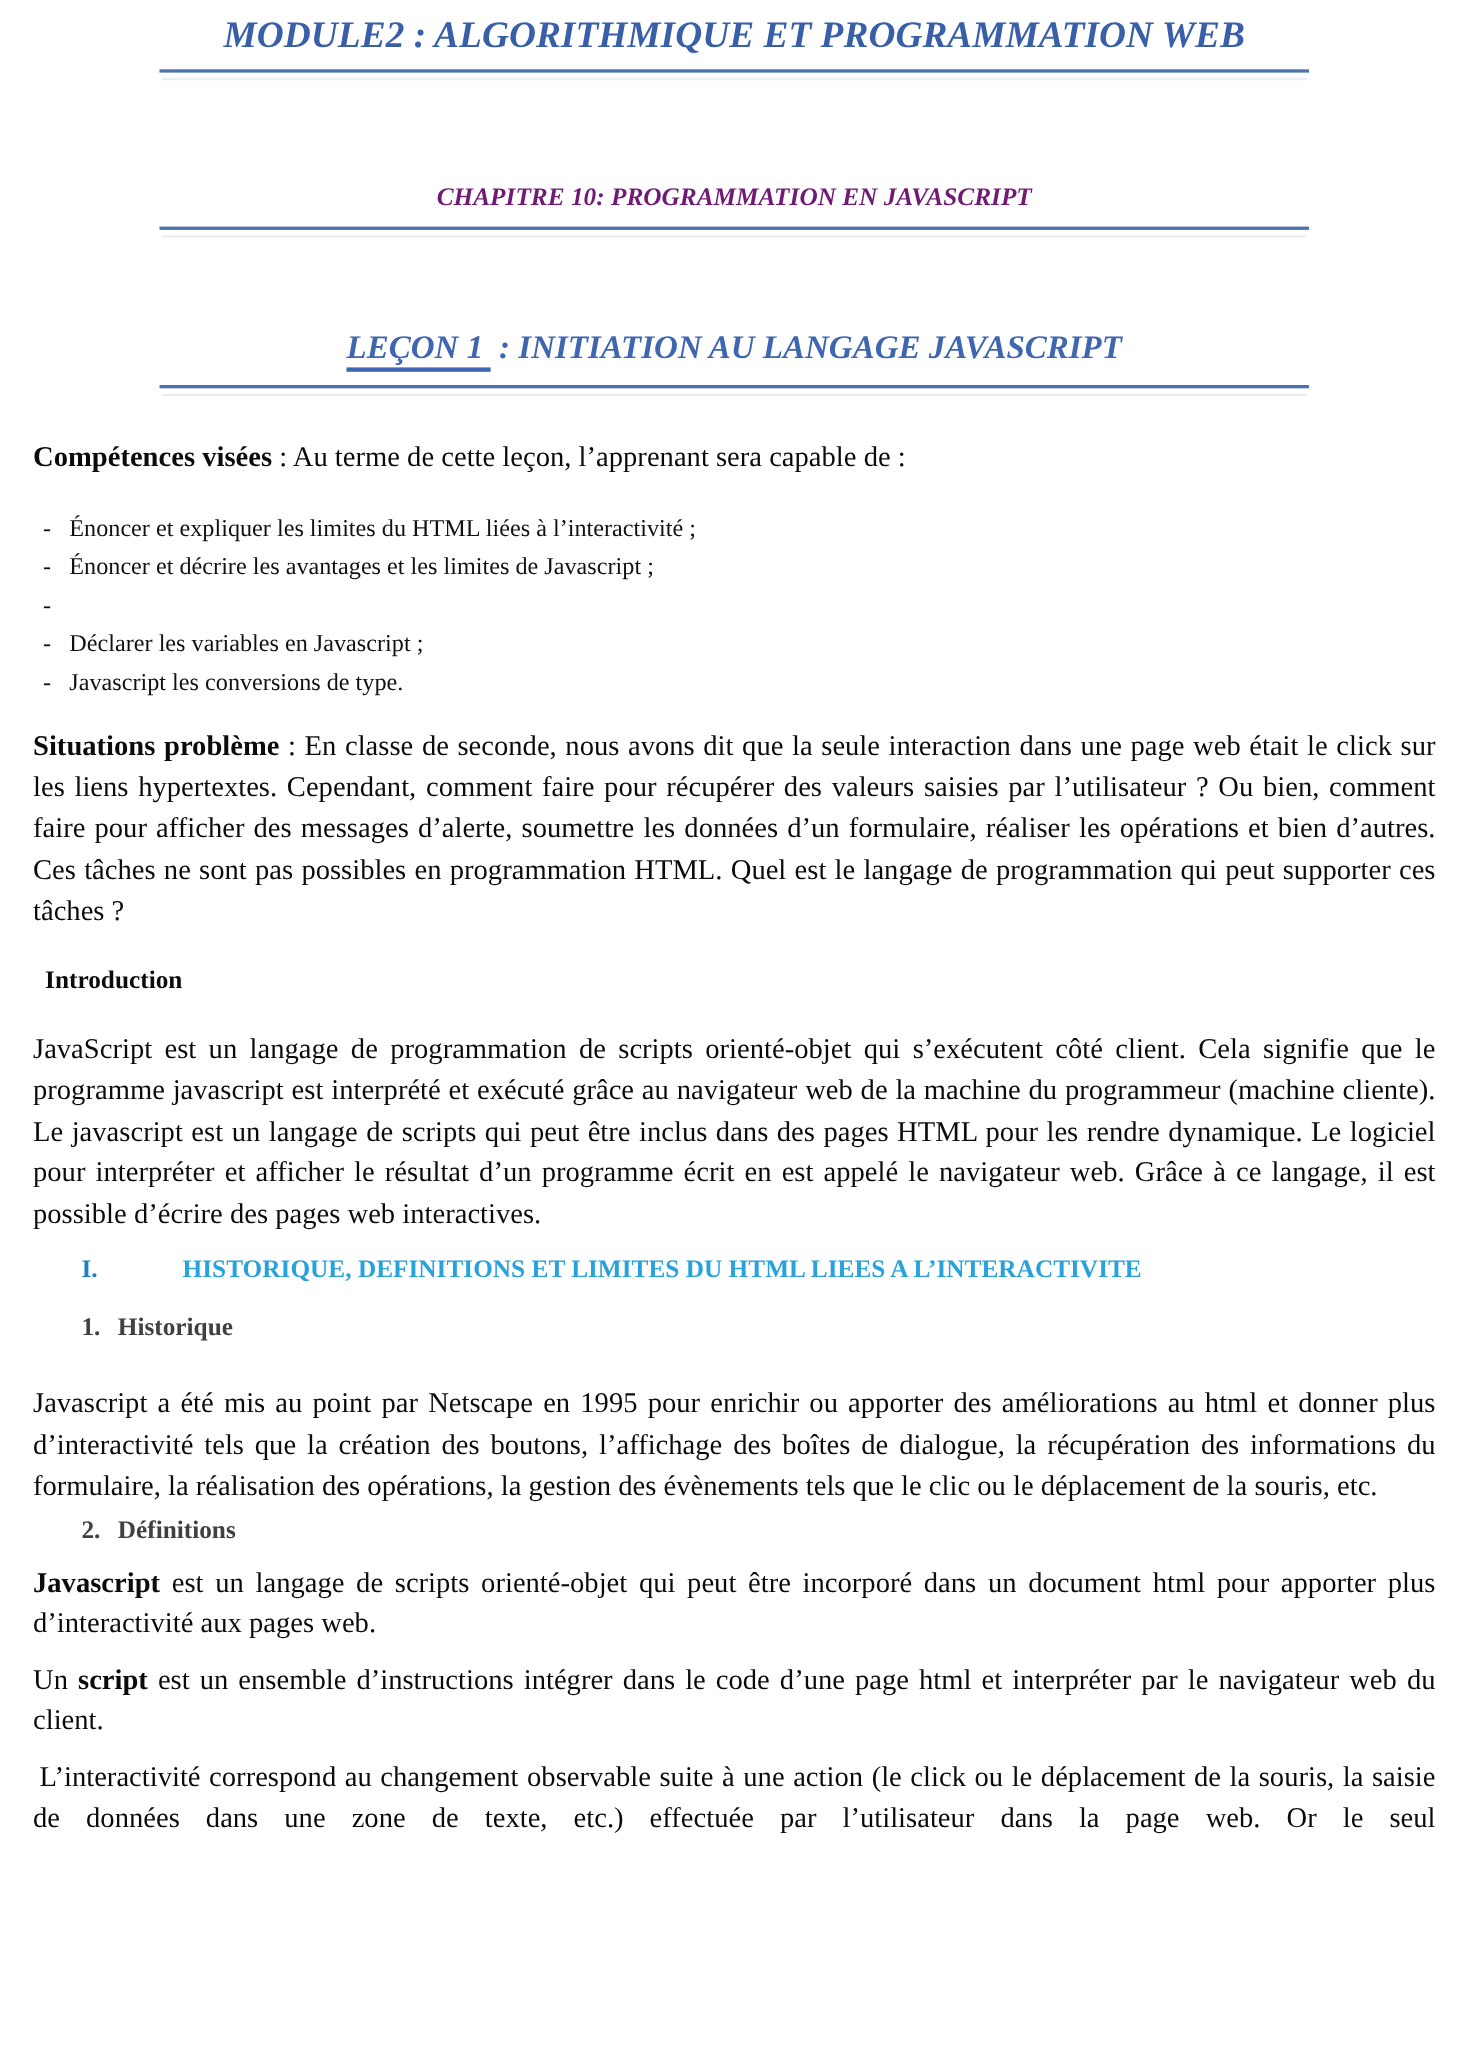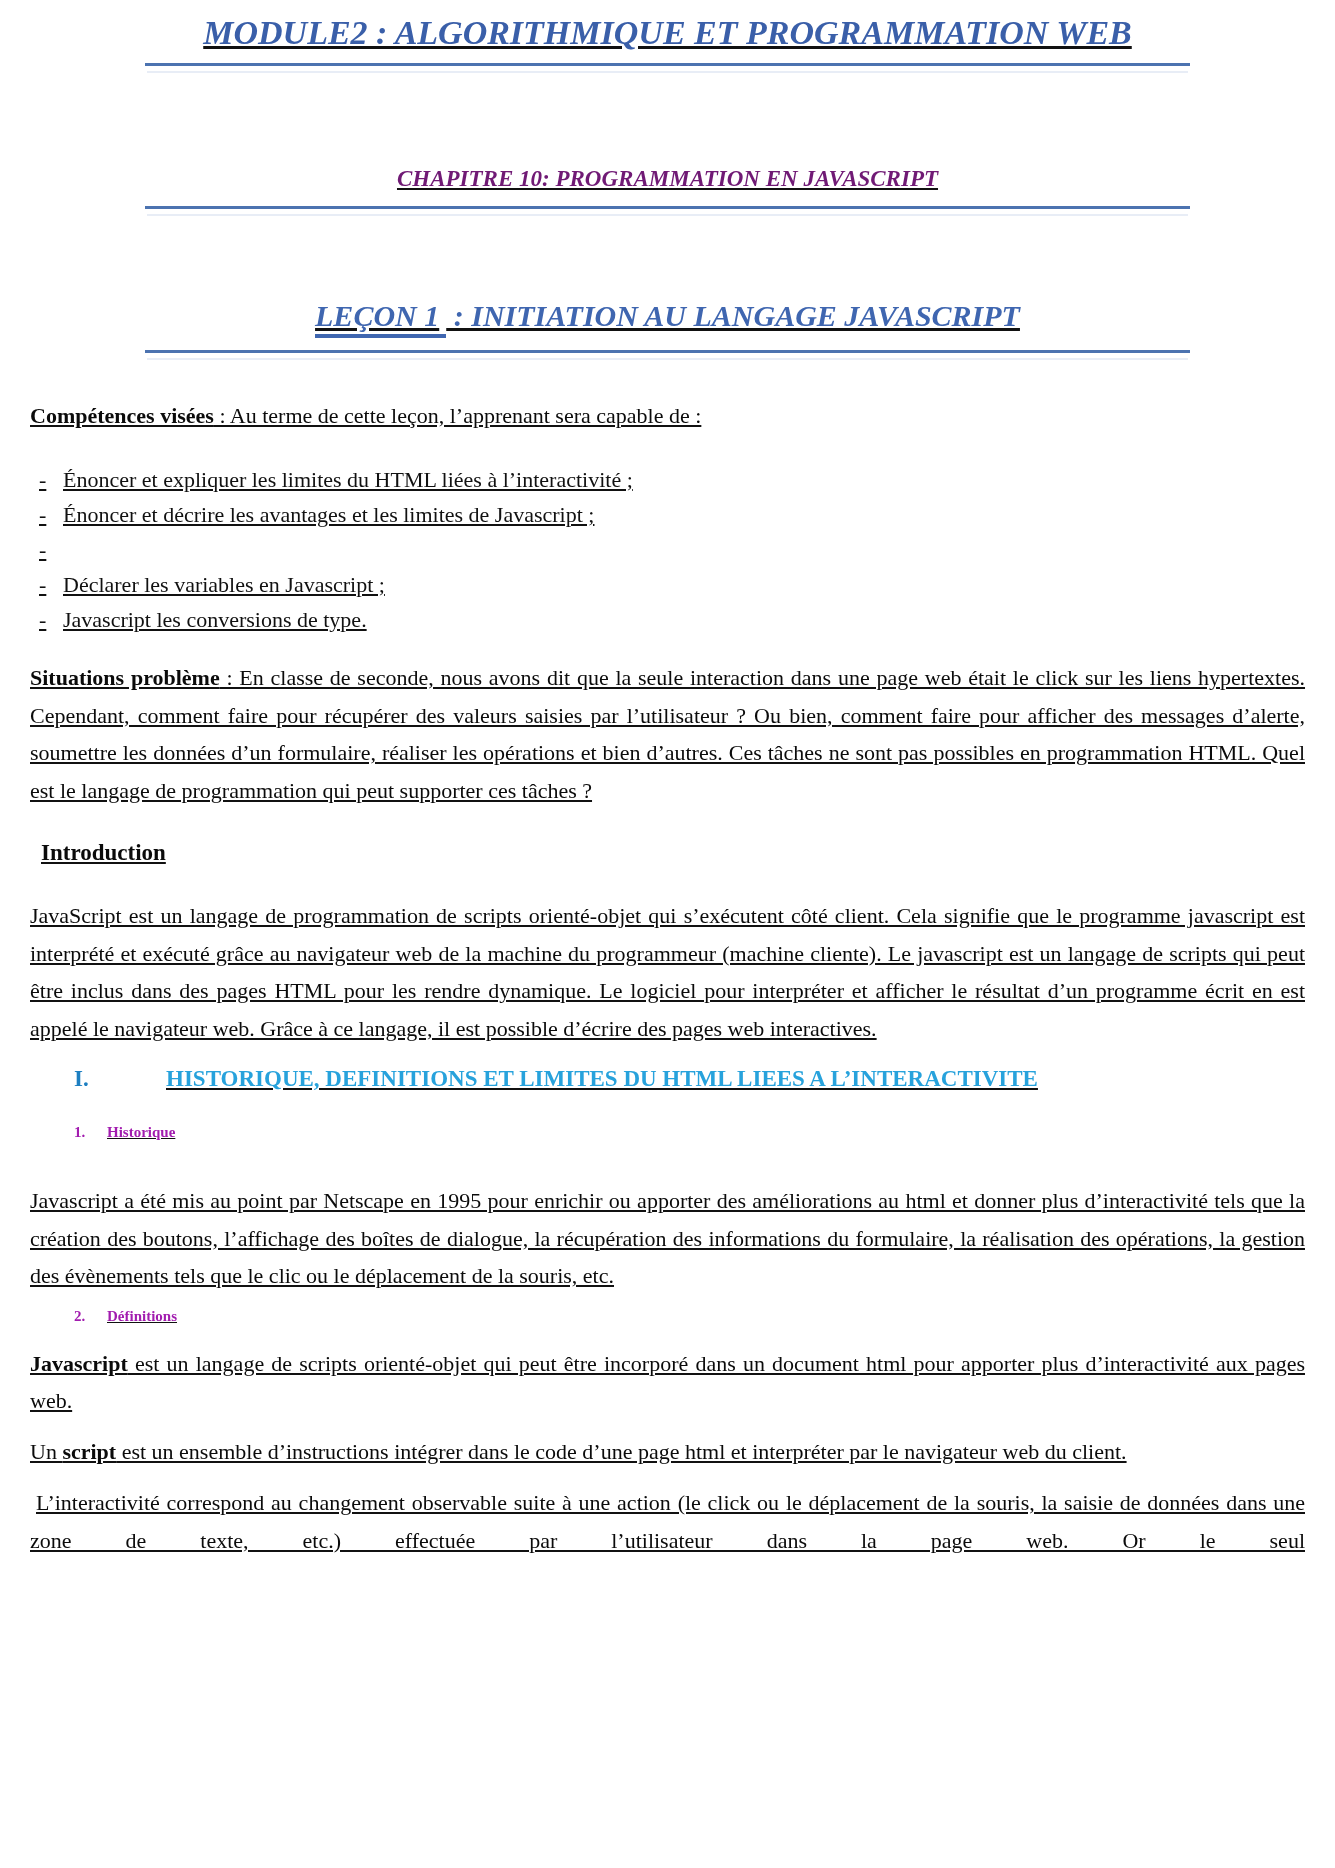--- a/index.html
+++ b/index.html
@@ -7,21 +7,20 @@
     position: relative;
     width: 1335px;
     height: 1868px;
     margin: 0 auto;
     box-sizing: border-box;
     padding: 14px 30px 0 30px;
     background: #ffffff;
     overflow: hidden;
     font-family: "Liberation Serif", "DejaVu Serif", serif;
     color: #111111;
-    text-decoration: underline;
   }
 
   
   .h-module {
     margin: 0;
     text-align: center;
     font-size: 34px;
     line-height: 1.14;
     font-weight: bold;
     font-style: italic;
@@ -64,21 +63,21 @@
     left: 2px; right: 2px; top: 8px;
     height: 2px;
     background: #e8edf6;
   }
   .rule.r2 { margin-top: 14px; }
   .rule.r3 { margin-top: 16px; }
 
   
   .bp {
     margin: 0;
-    font-size: 22px;
+    font-size: 26px;
     line-height: 37.5px;
     text-align: justify;
     color: #0b0b0b;
   }
   .bp b, .lead { font-weight: bold; }
 
   .p-competences { margin-top: 44px; }
   .p-situation   { margin-top: 22px; }
   .p-introtext   { margin-top: 25px; }
   .p-historique  { margin-top: 31px; }
@@ -123,24 +122,24 @@
     color: #27a2dc;
     white-space: nowrap;
   }
   .sec-head .sec-num {
     display: inline-block;
     margin-left: 44px;
     width: 92px;
     color: #1d7fc1;
   }
   .sub-head {
-    font-size: 15px;
+    font-size: 23px;
     line-height: 38px;
     font-weight: bold;
-    color: #a21caf;
+    color: #404040;
     white-space: nowrap;
   }
   .sub-head .sub-num {
     display: inline-block;
     margin-left: 44px;
     width: 33px;
   }
   .sub-head.s1 { margin-top: 15px; }
   .sub-head.s2 { margin-top: 2px; }
   .sub-head.s3 { margin-top: 15px; }

